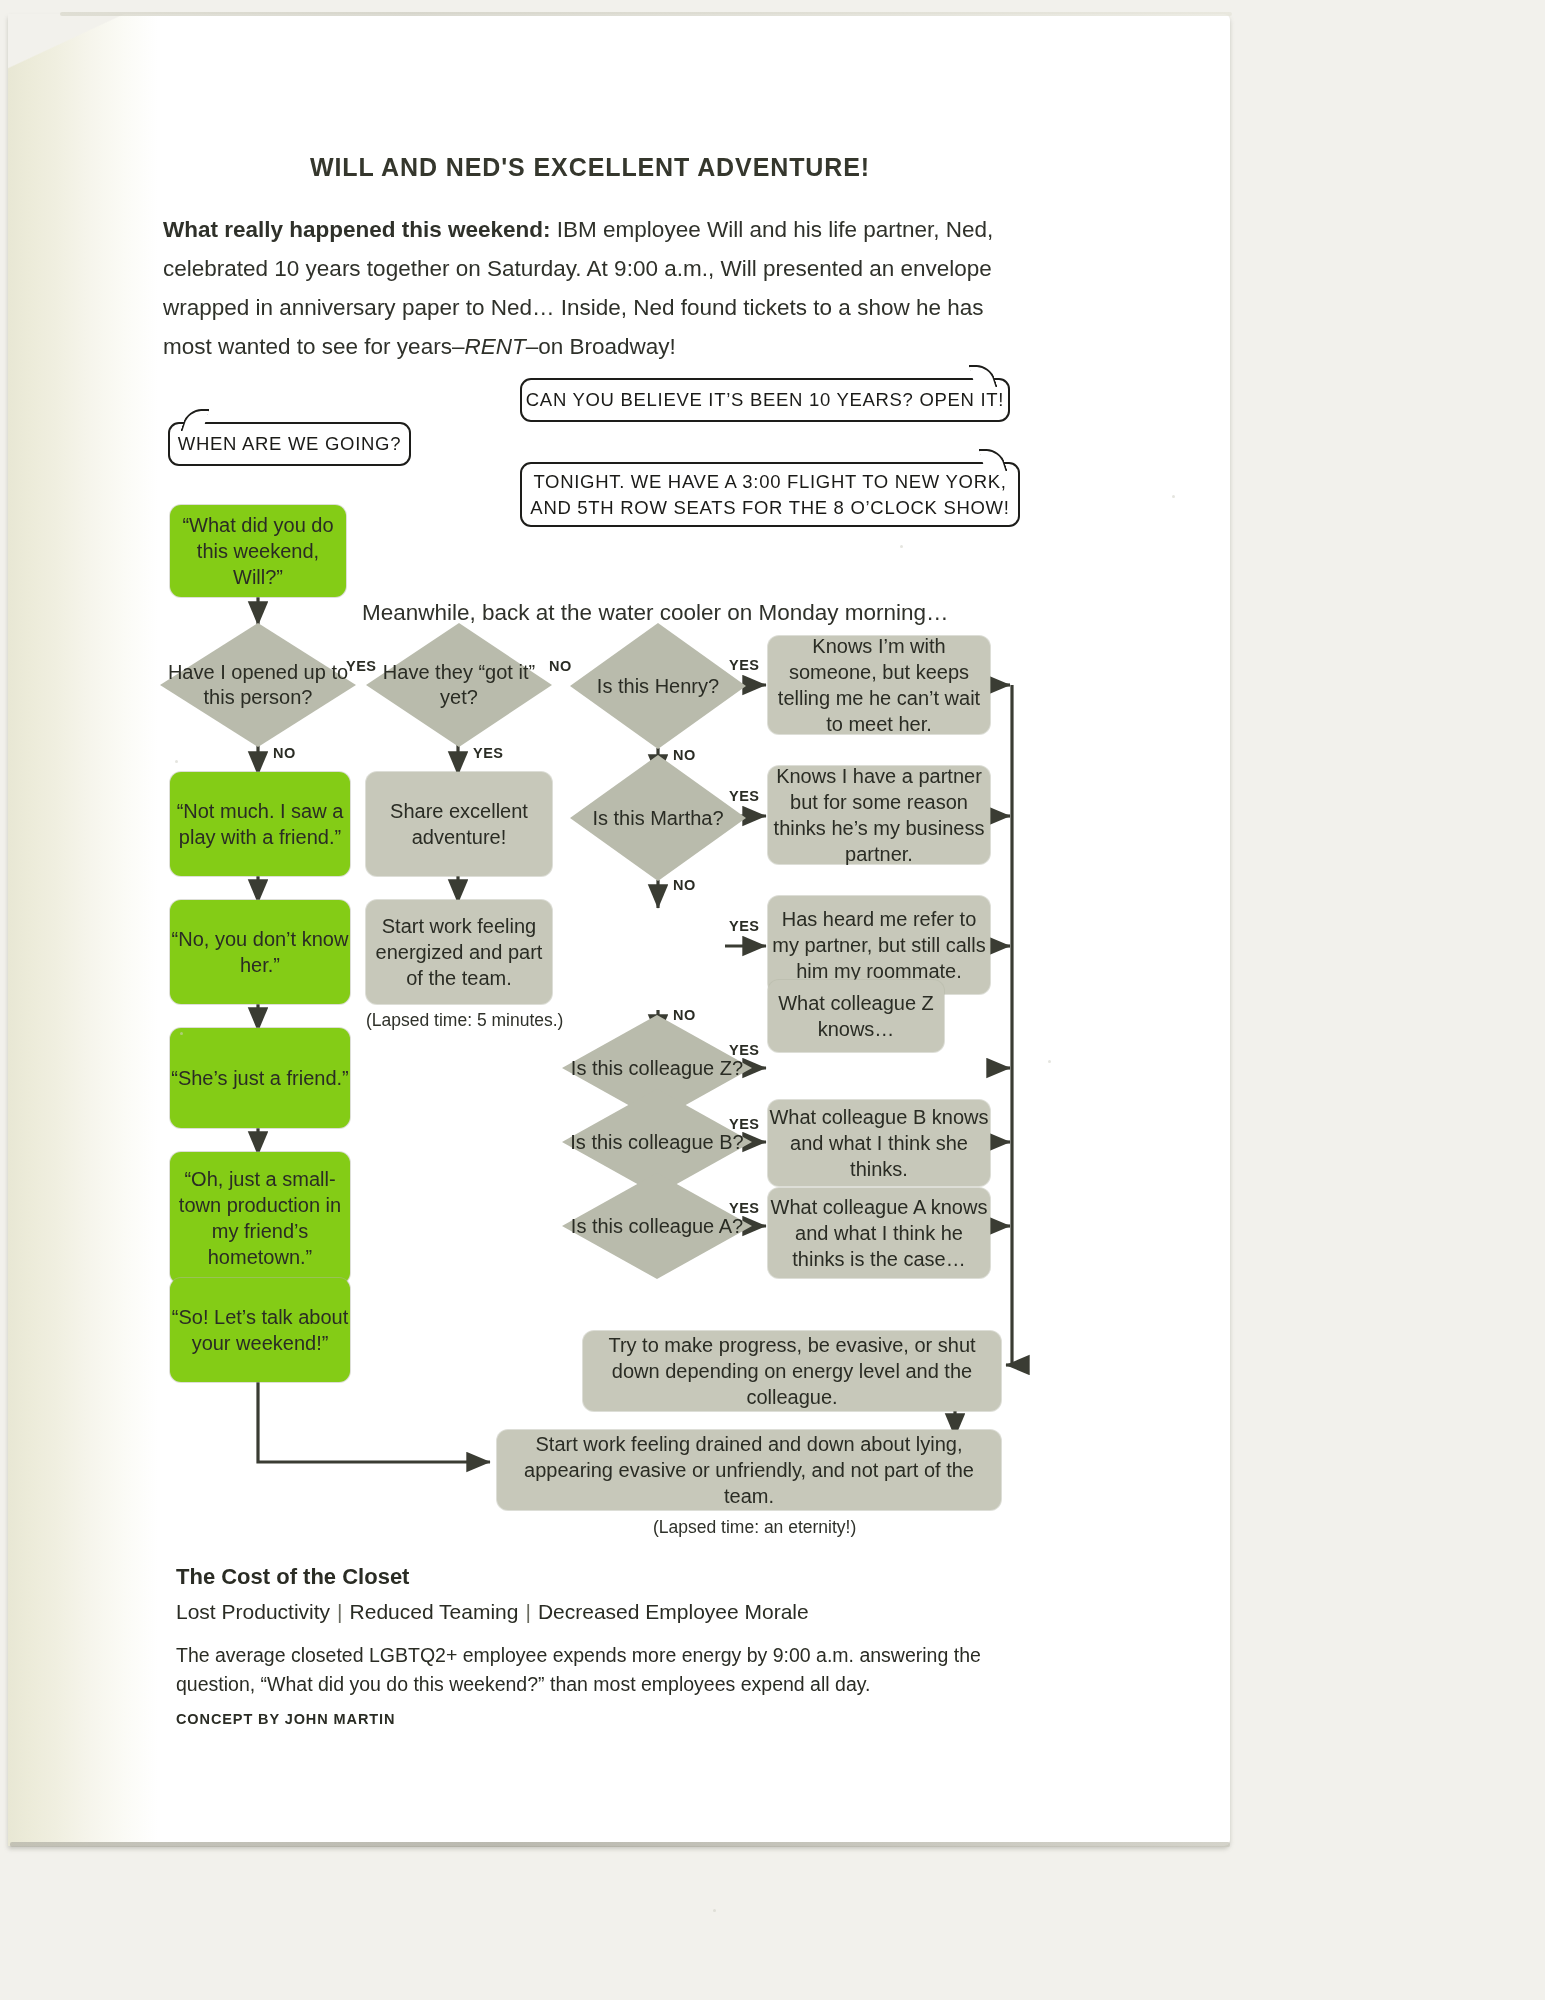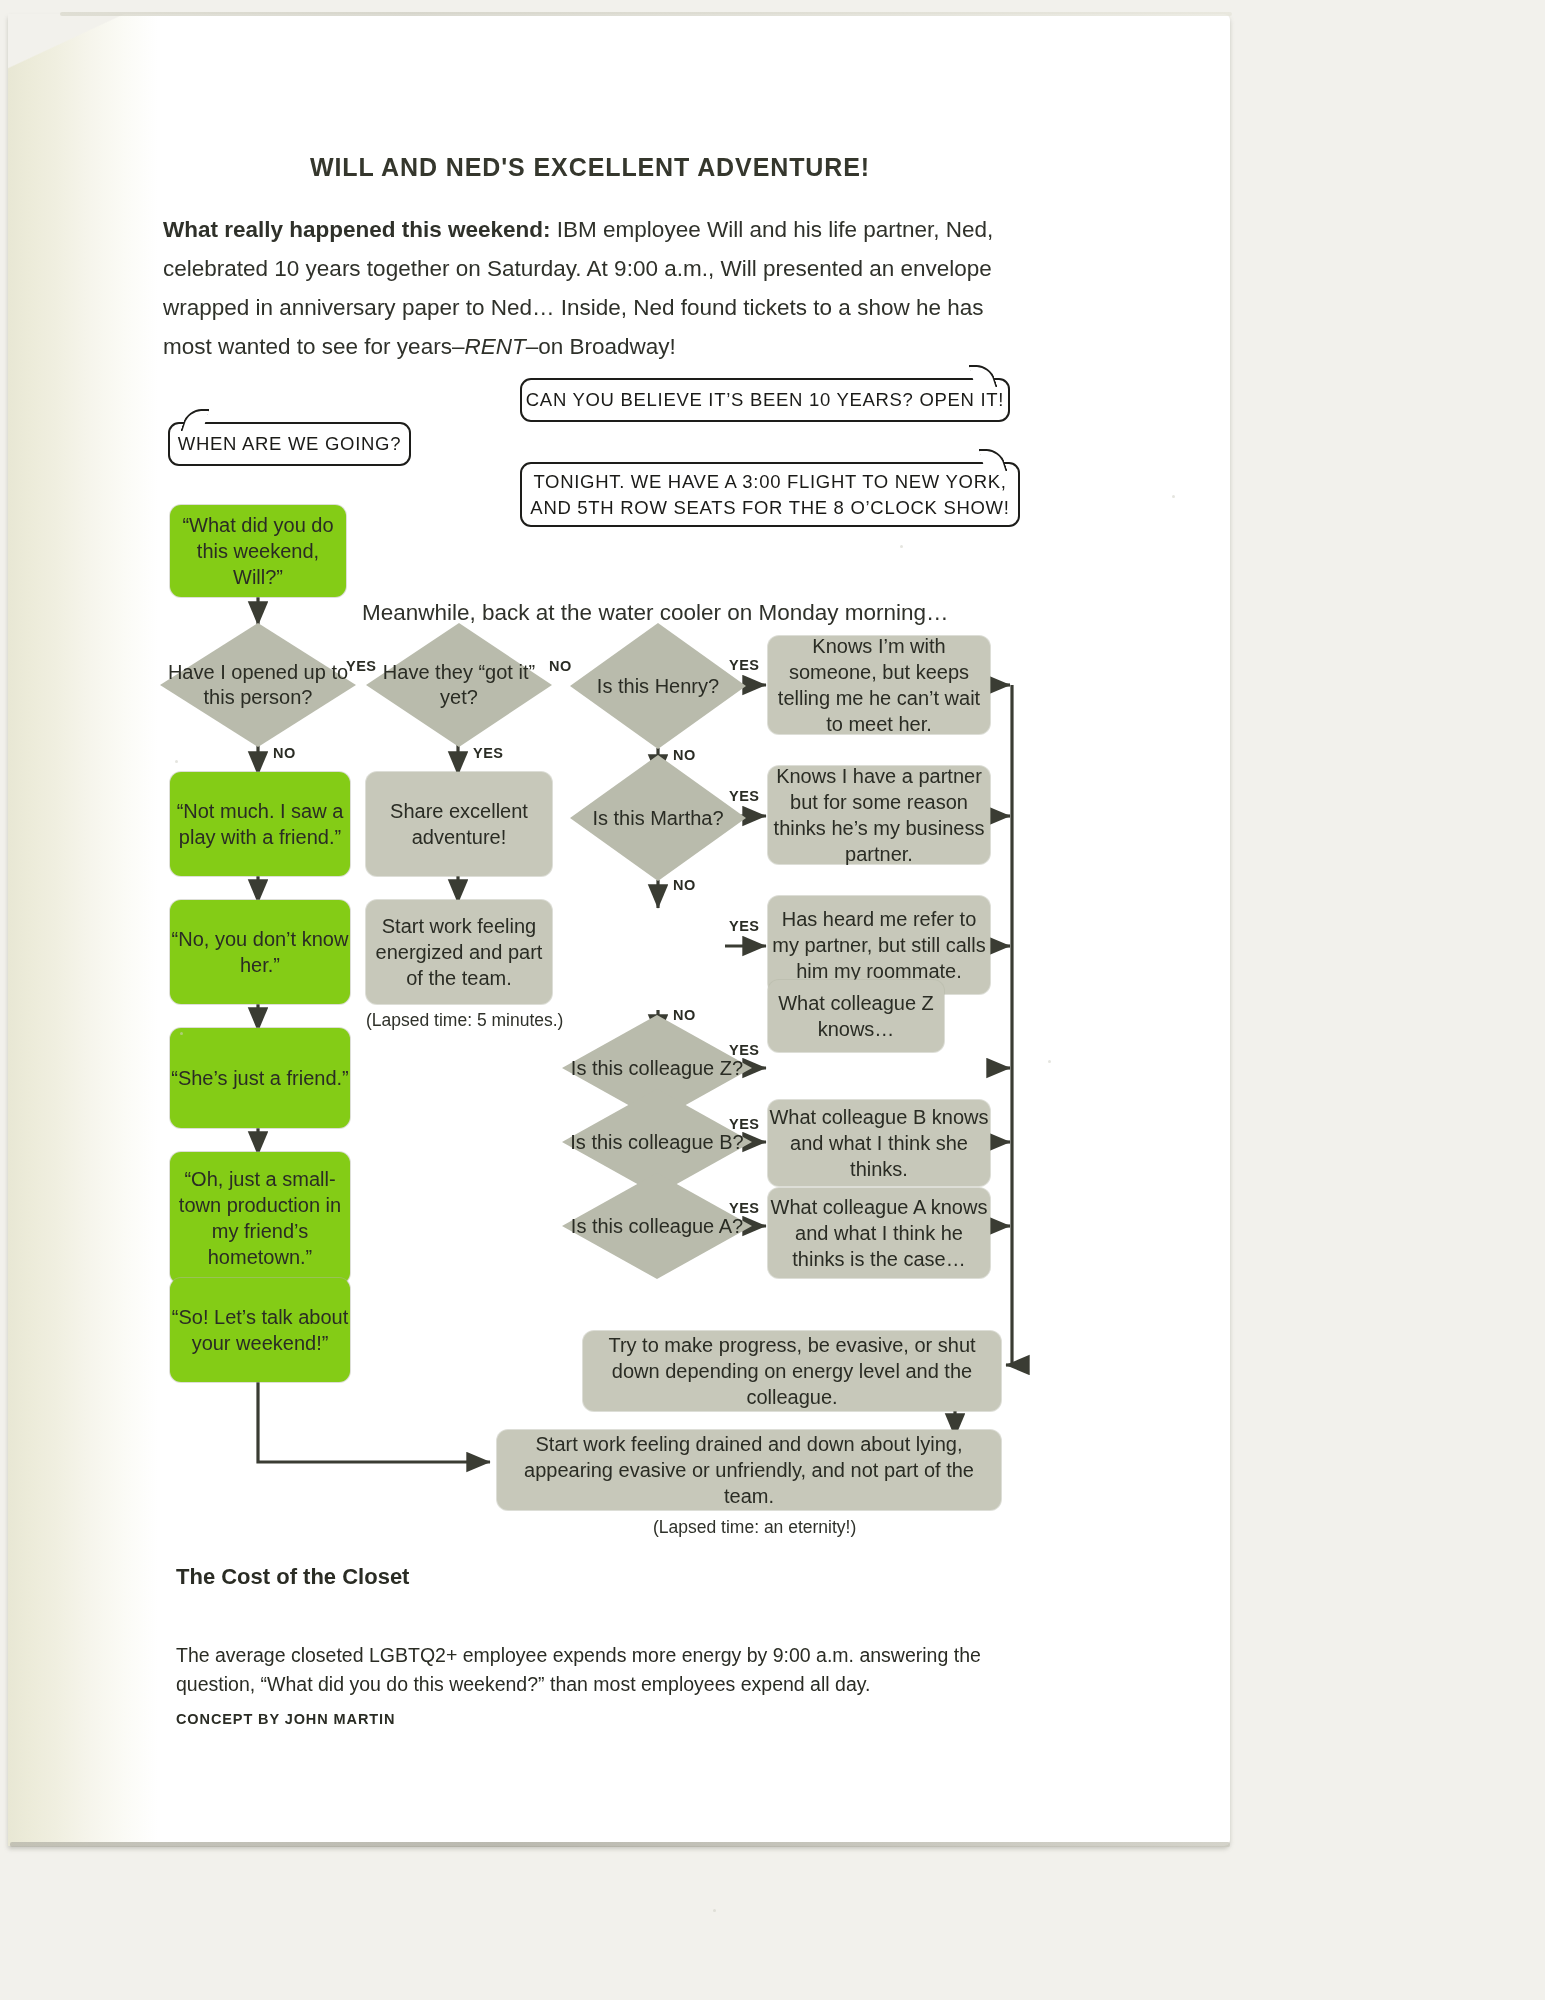--- a/index.html
+++ b/index.html
@@ -419,20 +419,23 @@
   <div class="lbl" style="left:729px; top:788px;">YES</div>
   <div class="lbl" style="left:673px; top:877px;">NO</div>
   <div class="lbl" style="left:729px; top:918px;">YES</div>
   <div class="lbl" style="left:673px; top:1007px;">NO</div>
   <div class="lbl" style="left:729px; top:1042px;">YES</div>
   <div class="lbl" style="left:729px; top:1116px;">YES</div>
   <div class="lbl" style="left:729px; top:1200px;">YES</div>
 
   <div class="foot-h">The Cost of the Closet</div>
 
+  <div class="foot-sub">
+    <span>Lost Productivity</span><span class="sep">|</span><span>Reduced Teaming</span><span class="sep">|</span><span>Decreased Employee Morale</span>
+  </div>
 
   <div class="foot-p">The average closeted LGBTQ2+ employee expends more energy by 9:00 a.m. answering the question, “What did you do this weekend?” than most employees expend all day.</div>
   <div class="credit">CONCEPT BY JOHN MARTIN</div>
 
   <div class="speck" style="left:175px; top:760px; width:3px; height:3px;"></div>
   <div class="speck" style="left:1172px; top:495px; width:3px; height:3px;"></div>
   <div class="speck" style="left:1048px; top:1060px; width:3px; height:3px;"></div>
   <div class="speck" style="left:900px; top:545px; width:3px; height:3px;"></div>
   <div class="speck" style="left:713px; top:1909px; width:3px; height:3px;"></div>
   <div class="speck" style="left:180px; top:1032px; width:3px; height:3px;"></div>

